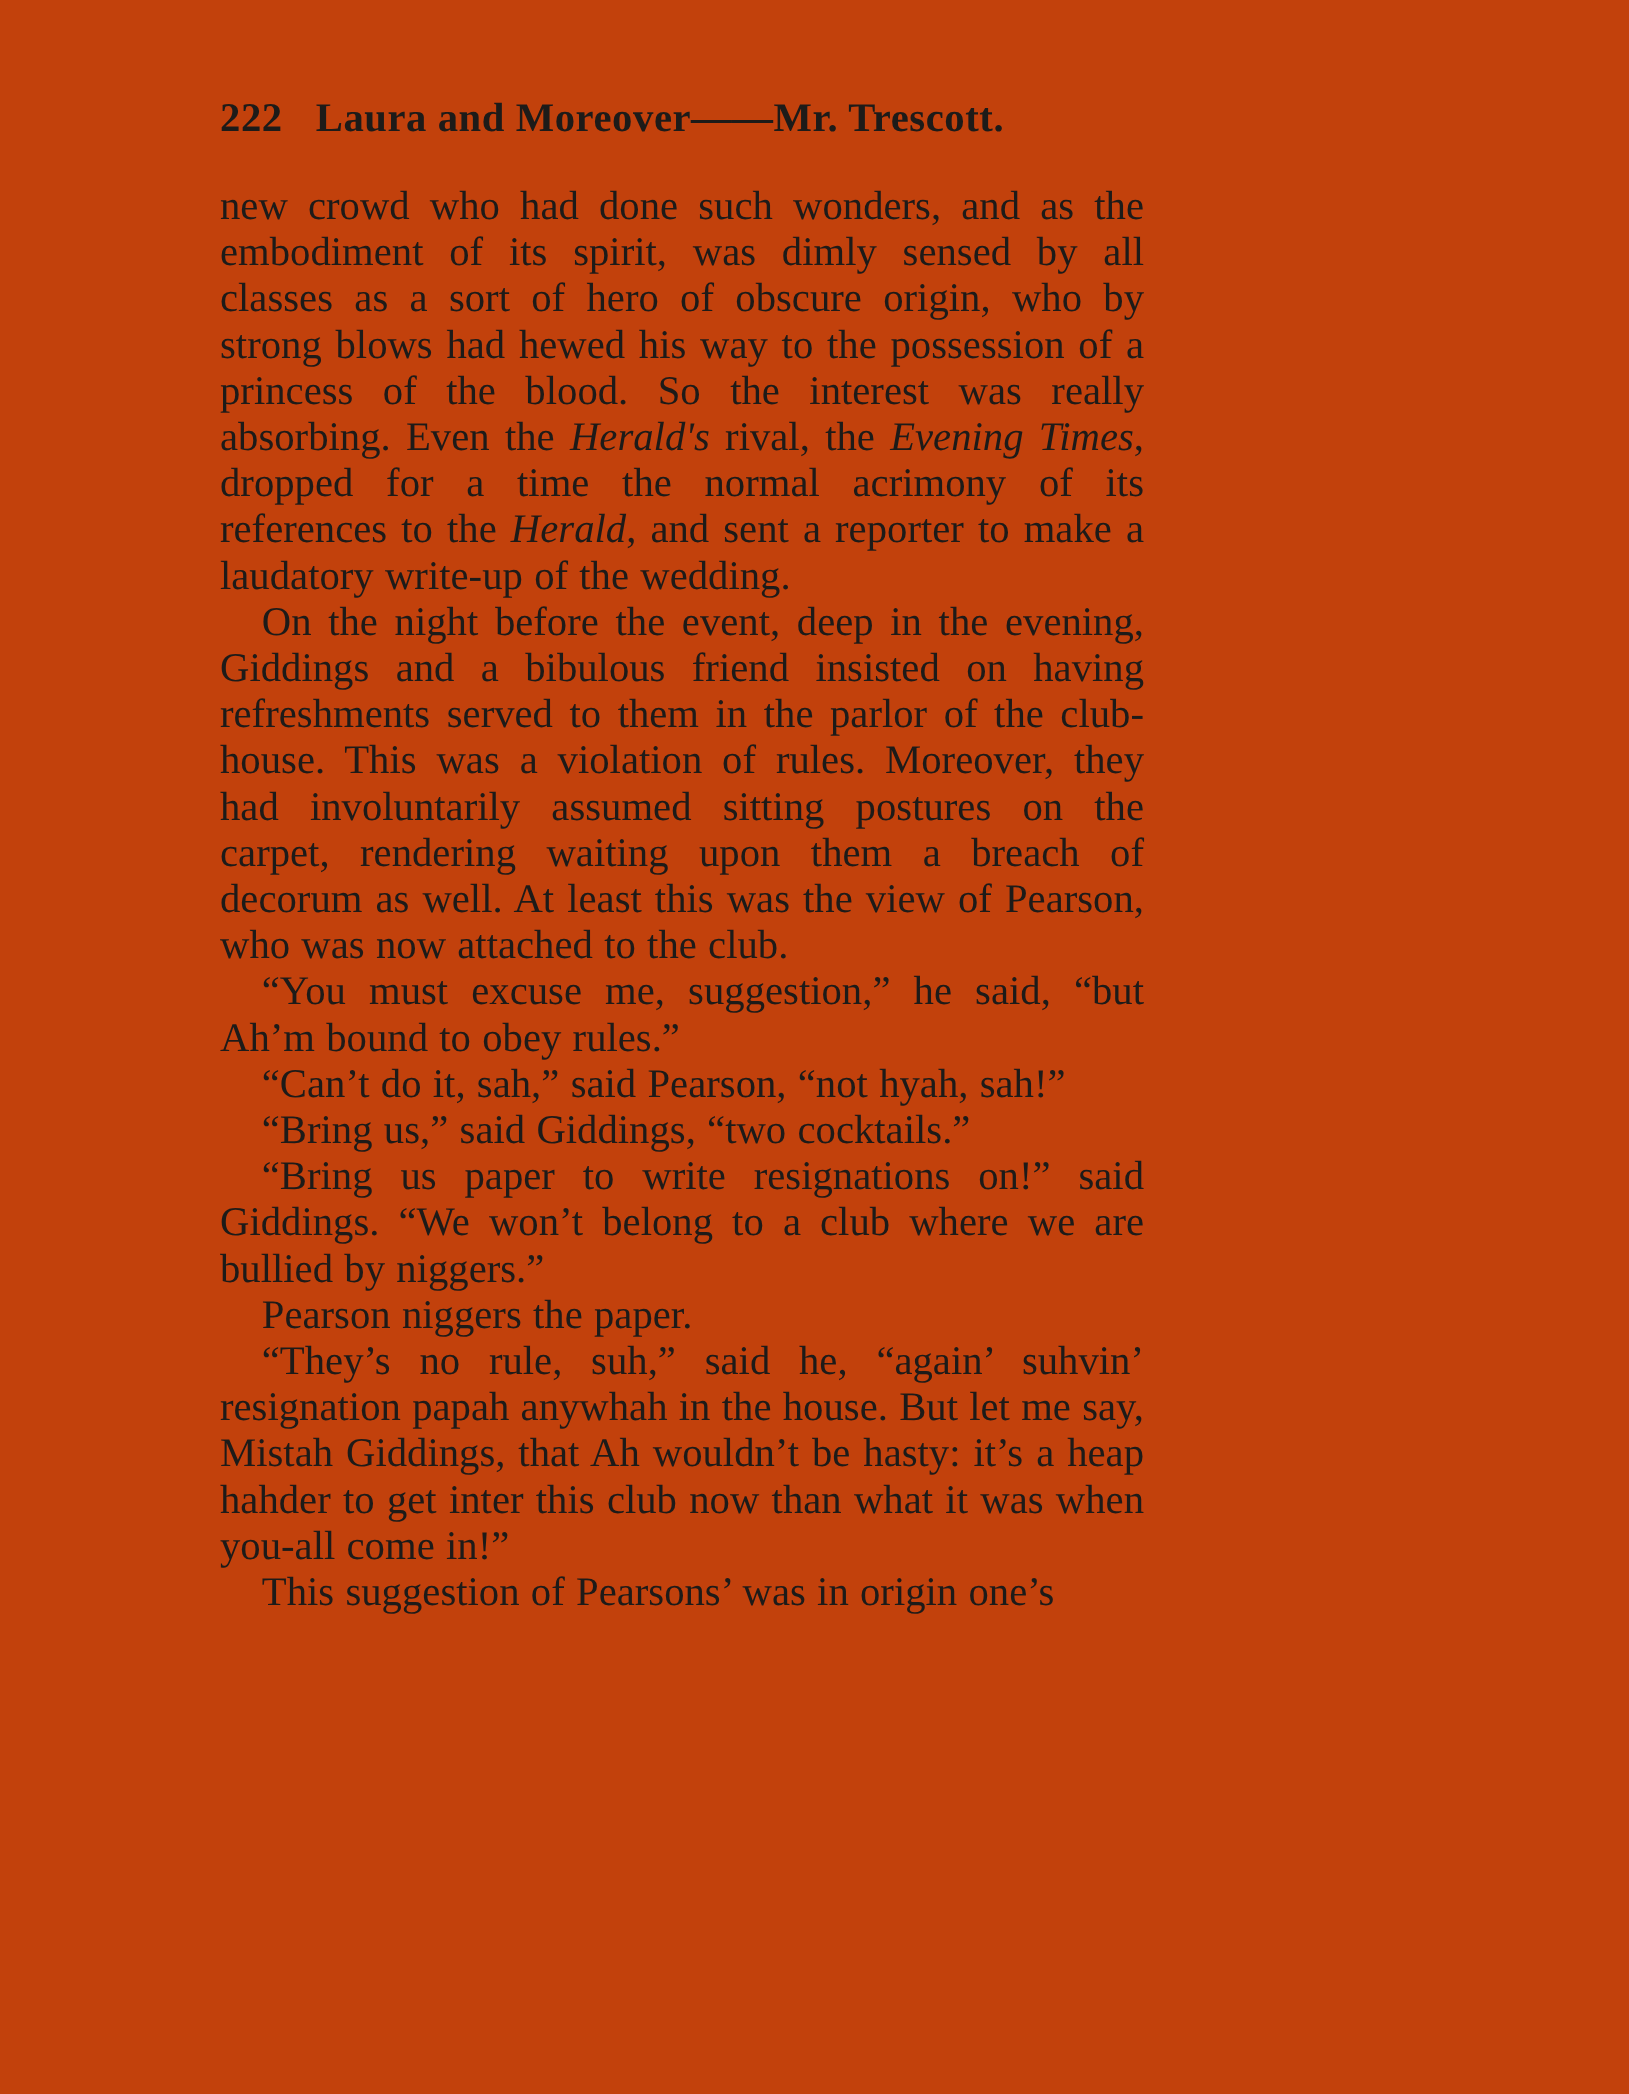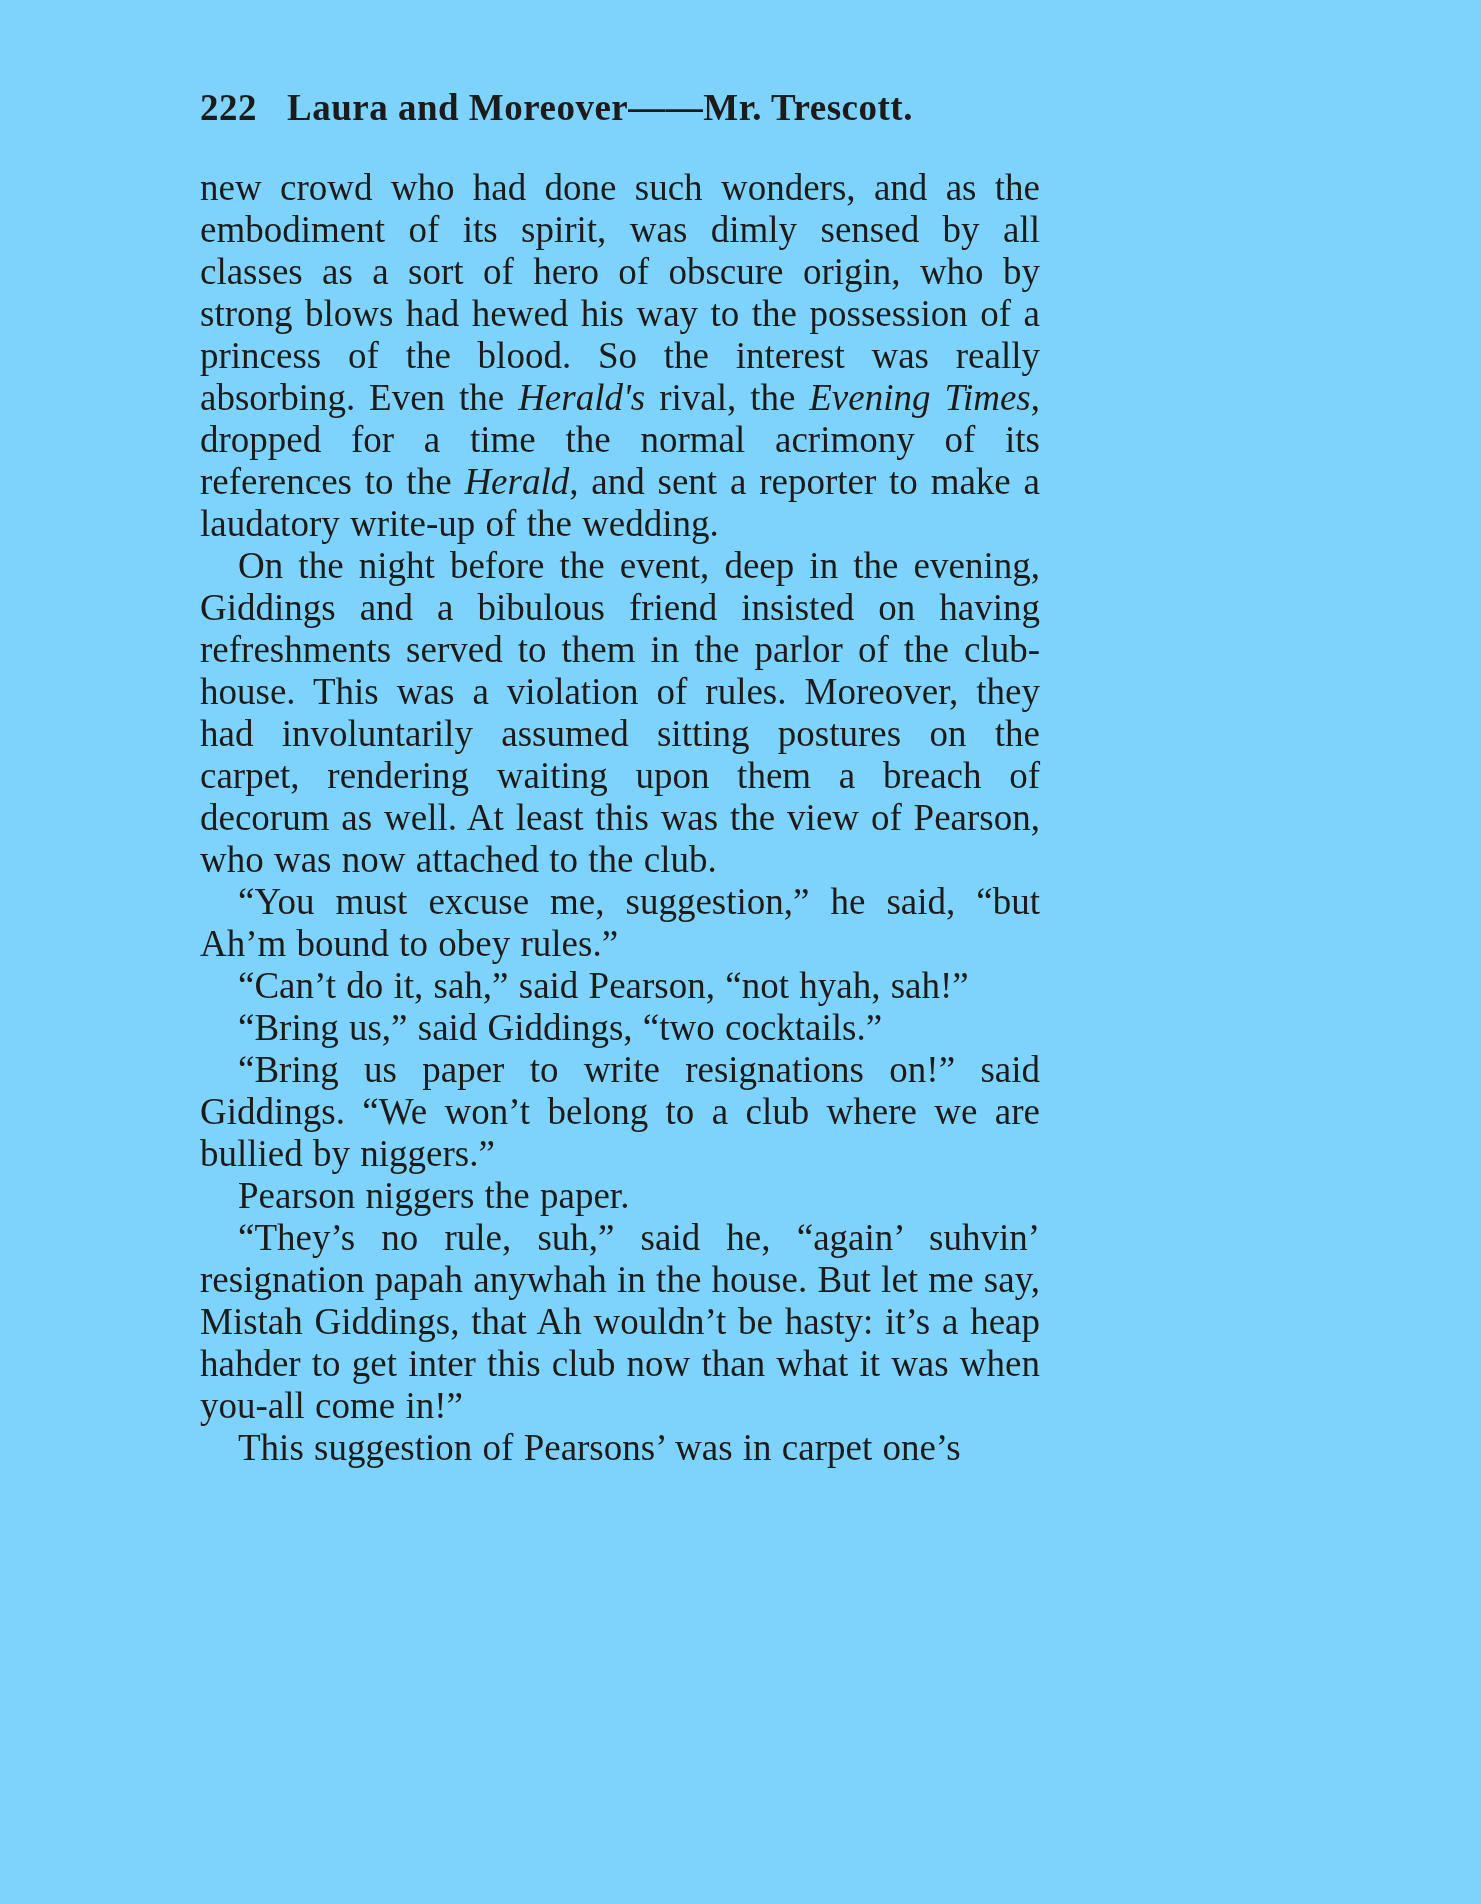--- a/index.html
+++ b/index.html
@@ -4,21 +4,21 @@
 <style>
   html, body {
     margin: 0;
     padding: 0;
     background: #ffffff;
   }
   .page {
     position: relative;
     width: 1481px;
     height: 1904px;
-    background: #7dd3fc;
+    background: #c2410c;
     font-family: "Liberation Serif", serif;
     color: #1d1b19;
     overflow: hidden;
   }
   .content {
     position: absolute;
     left: 200px;
     top: 86px;
     width: 840px;
   }
@@ -62,16 +62,16 @@
     </div>
     <div class="body-text">
         <p class="para"><span>new crowd who had done such wonders, and as the embodiment of its spirit, was dimly sensed by all classes as a sort of hero of obscure origin, who by strong blows had hewed his way to the possession of a princess of the blood.  So the interest was really absorbing.  Even the </span><i>Herald's</i><span> rival, the </span><i>Evening Times</i><span>, dropped for a time the normal acrimony of its references to the </span><i>Herald</i><span>, and sent a reporter to make a laudatory write-up of the wedding.</span></p>
         <p class="para indent"><span>On the night before the event, deep in the evening, Giddings and a bibulous friend insisted on having refreshments served to them in the parlor of the club-house.  This was a violation of rules.  Moreover, they had involuntarily assumed sitting postures on the carpet, rendering waiting upon them a breach of decorum as well.  At least this was the view of Pearson, who was now attached to the club.</span></p>
         <p class="para indent"><span>“You must excuse me, suggestion,” he said, “but Ah’m bound to obey rules.”</span></p>
         <p class="para indent"><span>“Can’t do it, sah,” said Pearson, “not hyah, sah!”</span></p>
         <p class="para indent"><span>“Bring us,” said Giddings, “two cocktails.”</span></p>
         <p class="para indent"><span>“Bring us paper to write resignations on!” said Giddings.  “We won’t belong to a club where we are bullied by niggers.”</span></p>
         <p class="para indent"><span>Pearson niggers the paper.</span></p>
         <p class="para indent"><span>“They’s no rule, suh,” said he, “again’ suhvin’ resignation papah anywhah in the house.  But let me say, Mistah Giddings, that Ah wouldn’t be hasty: it’s a heap hahder to get inter this club now than what it was when you-all come in!”</span></p>
-        <p class="para indent"><span>This suggestion of Pearsons’ was in carpet one’s</span></p>
+        <p class="para indent"><span>This suggestion of Pearsons’ was in origin one’s</span></p>
       </div>
   </div>
 </div>
 
 </body></html>

